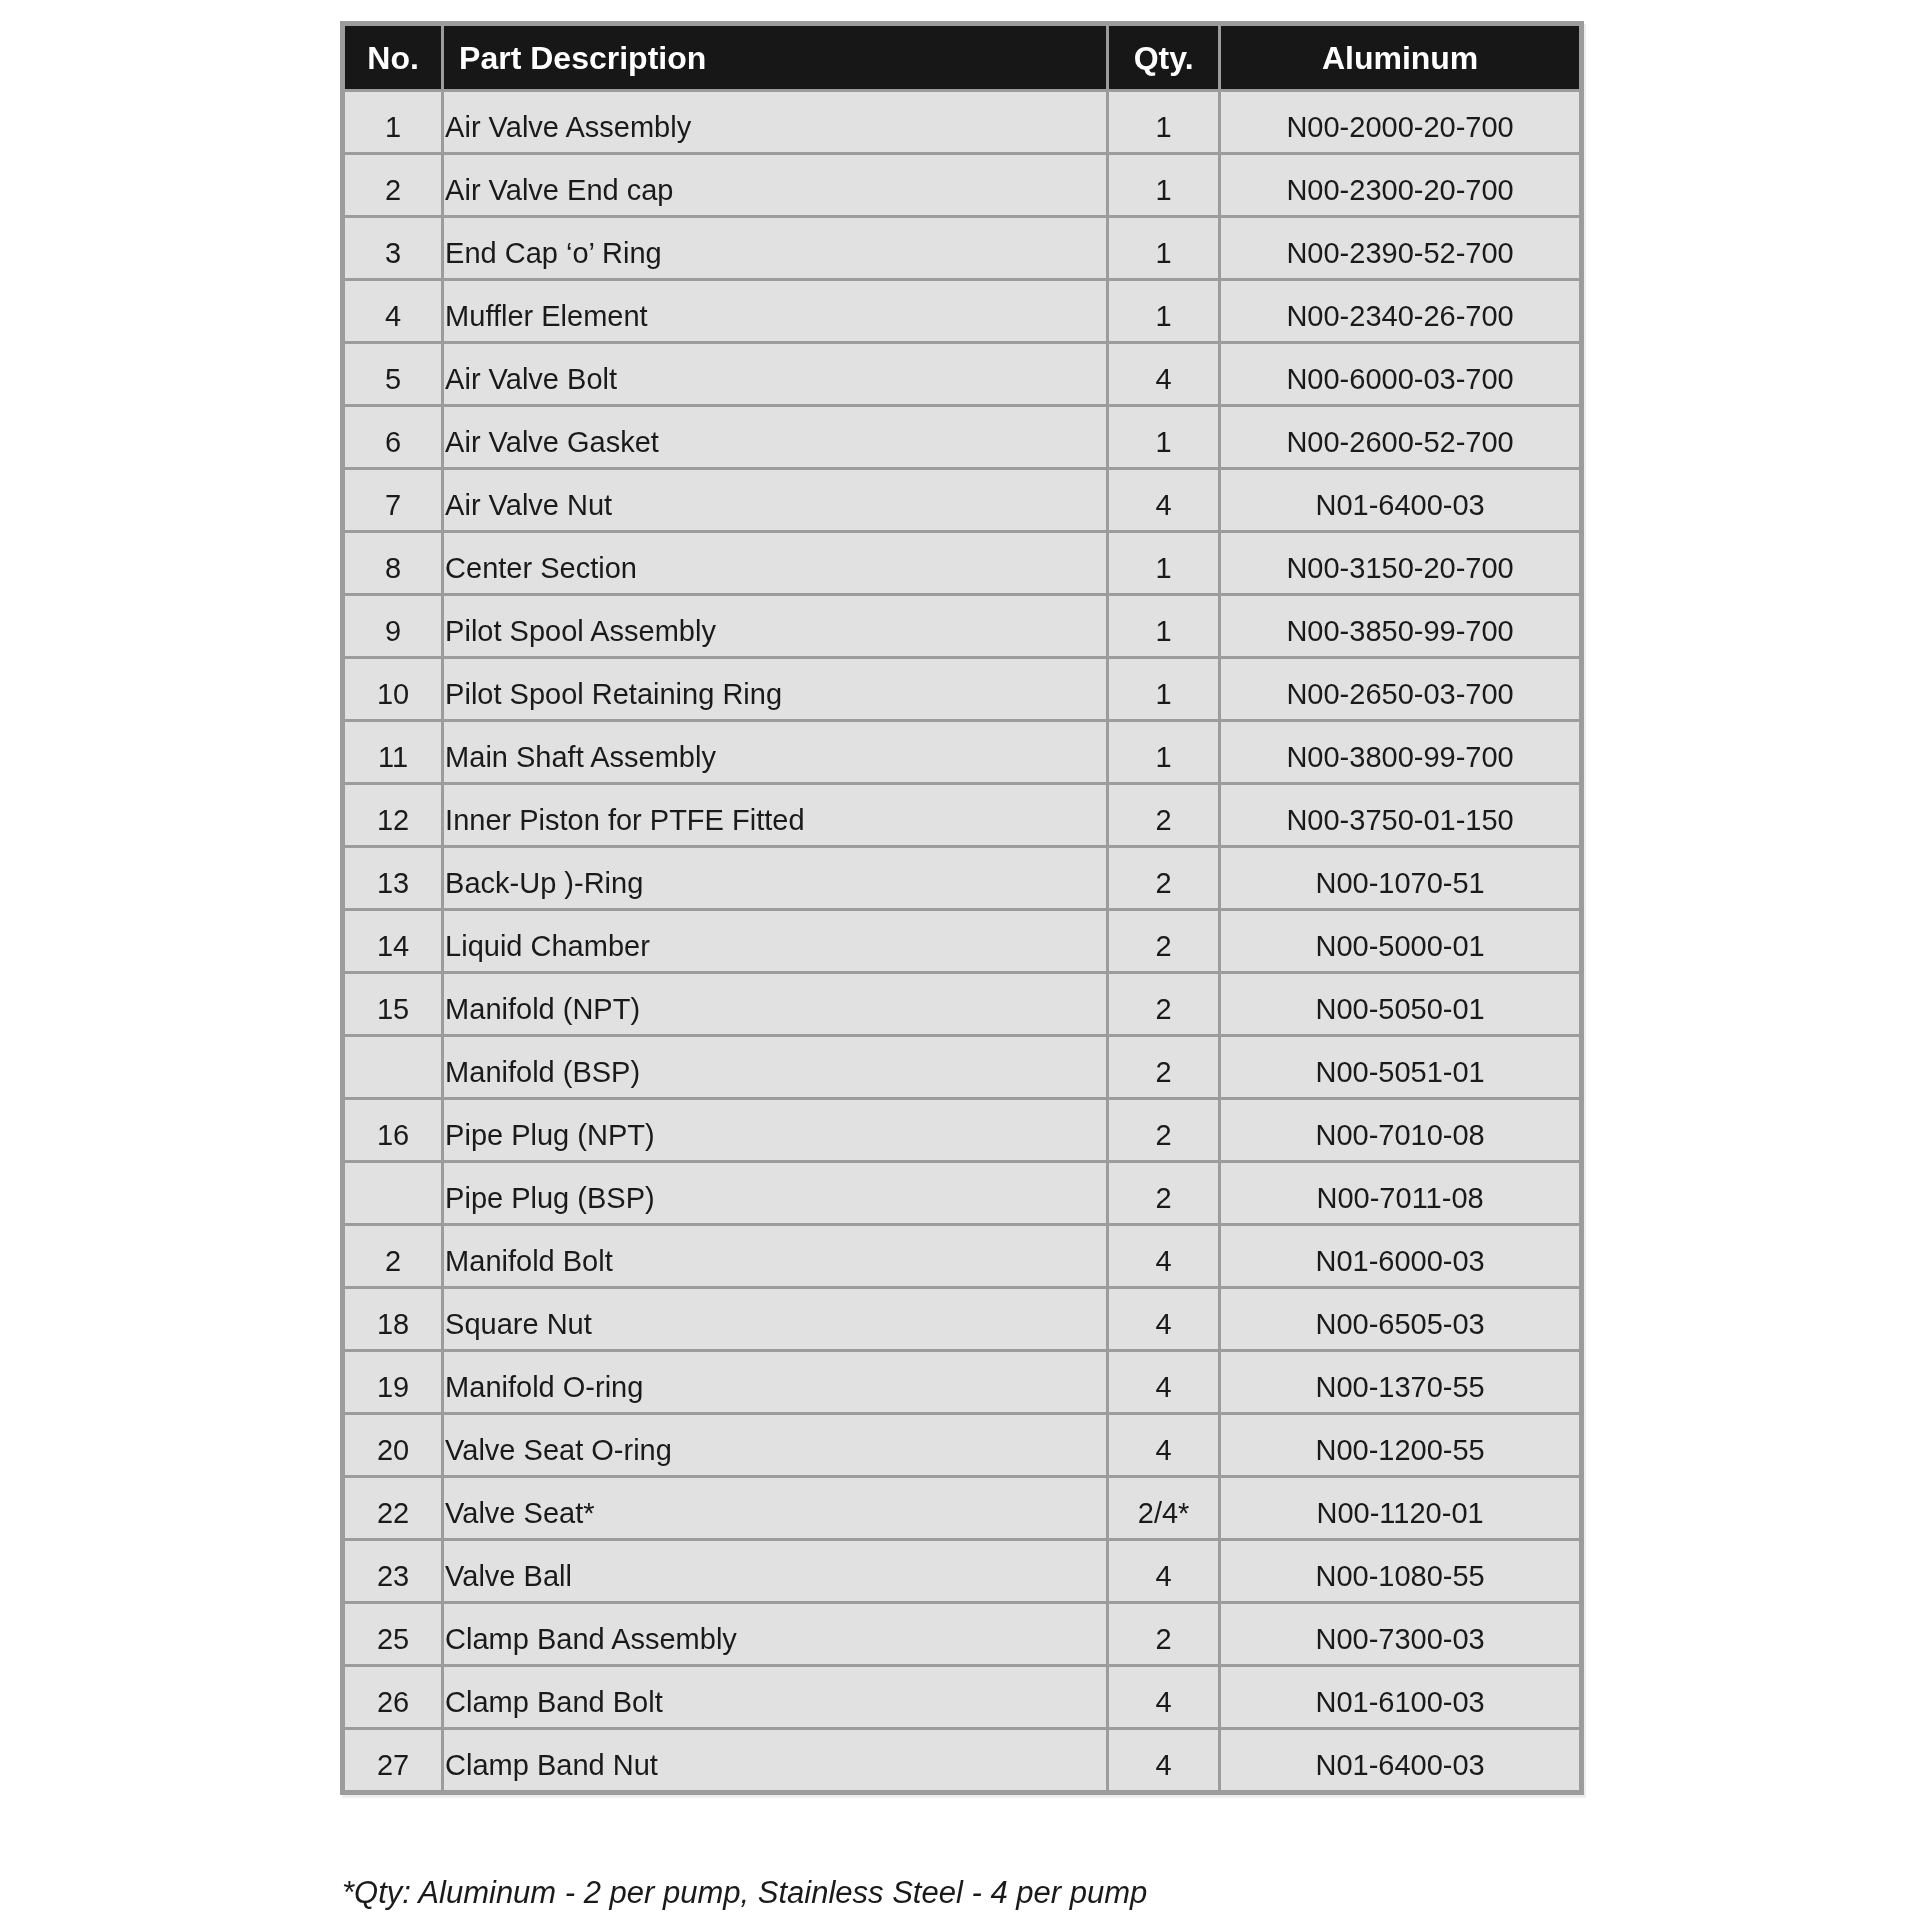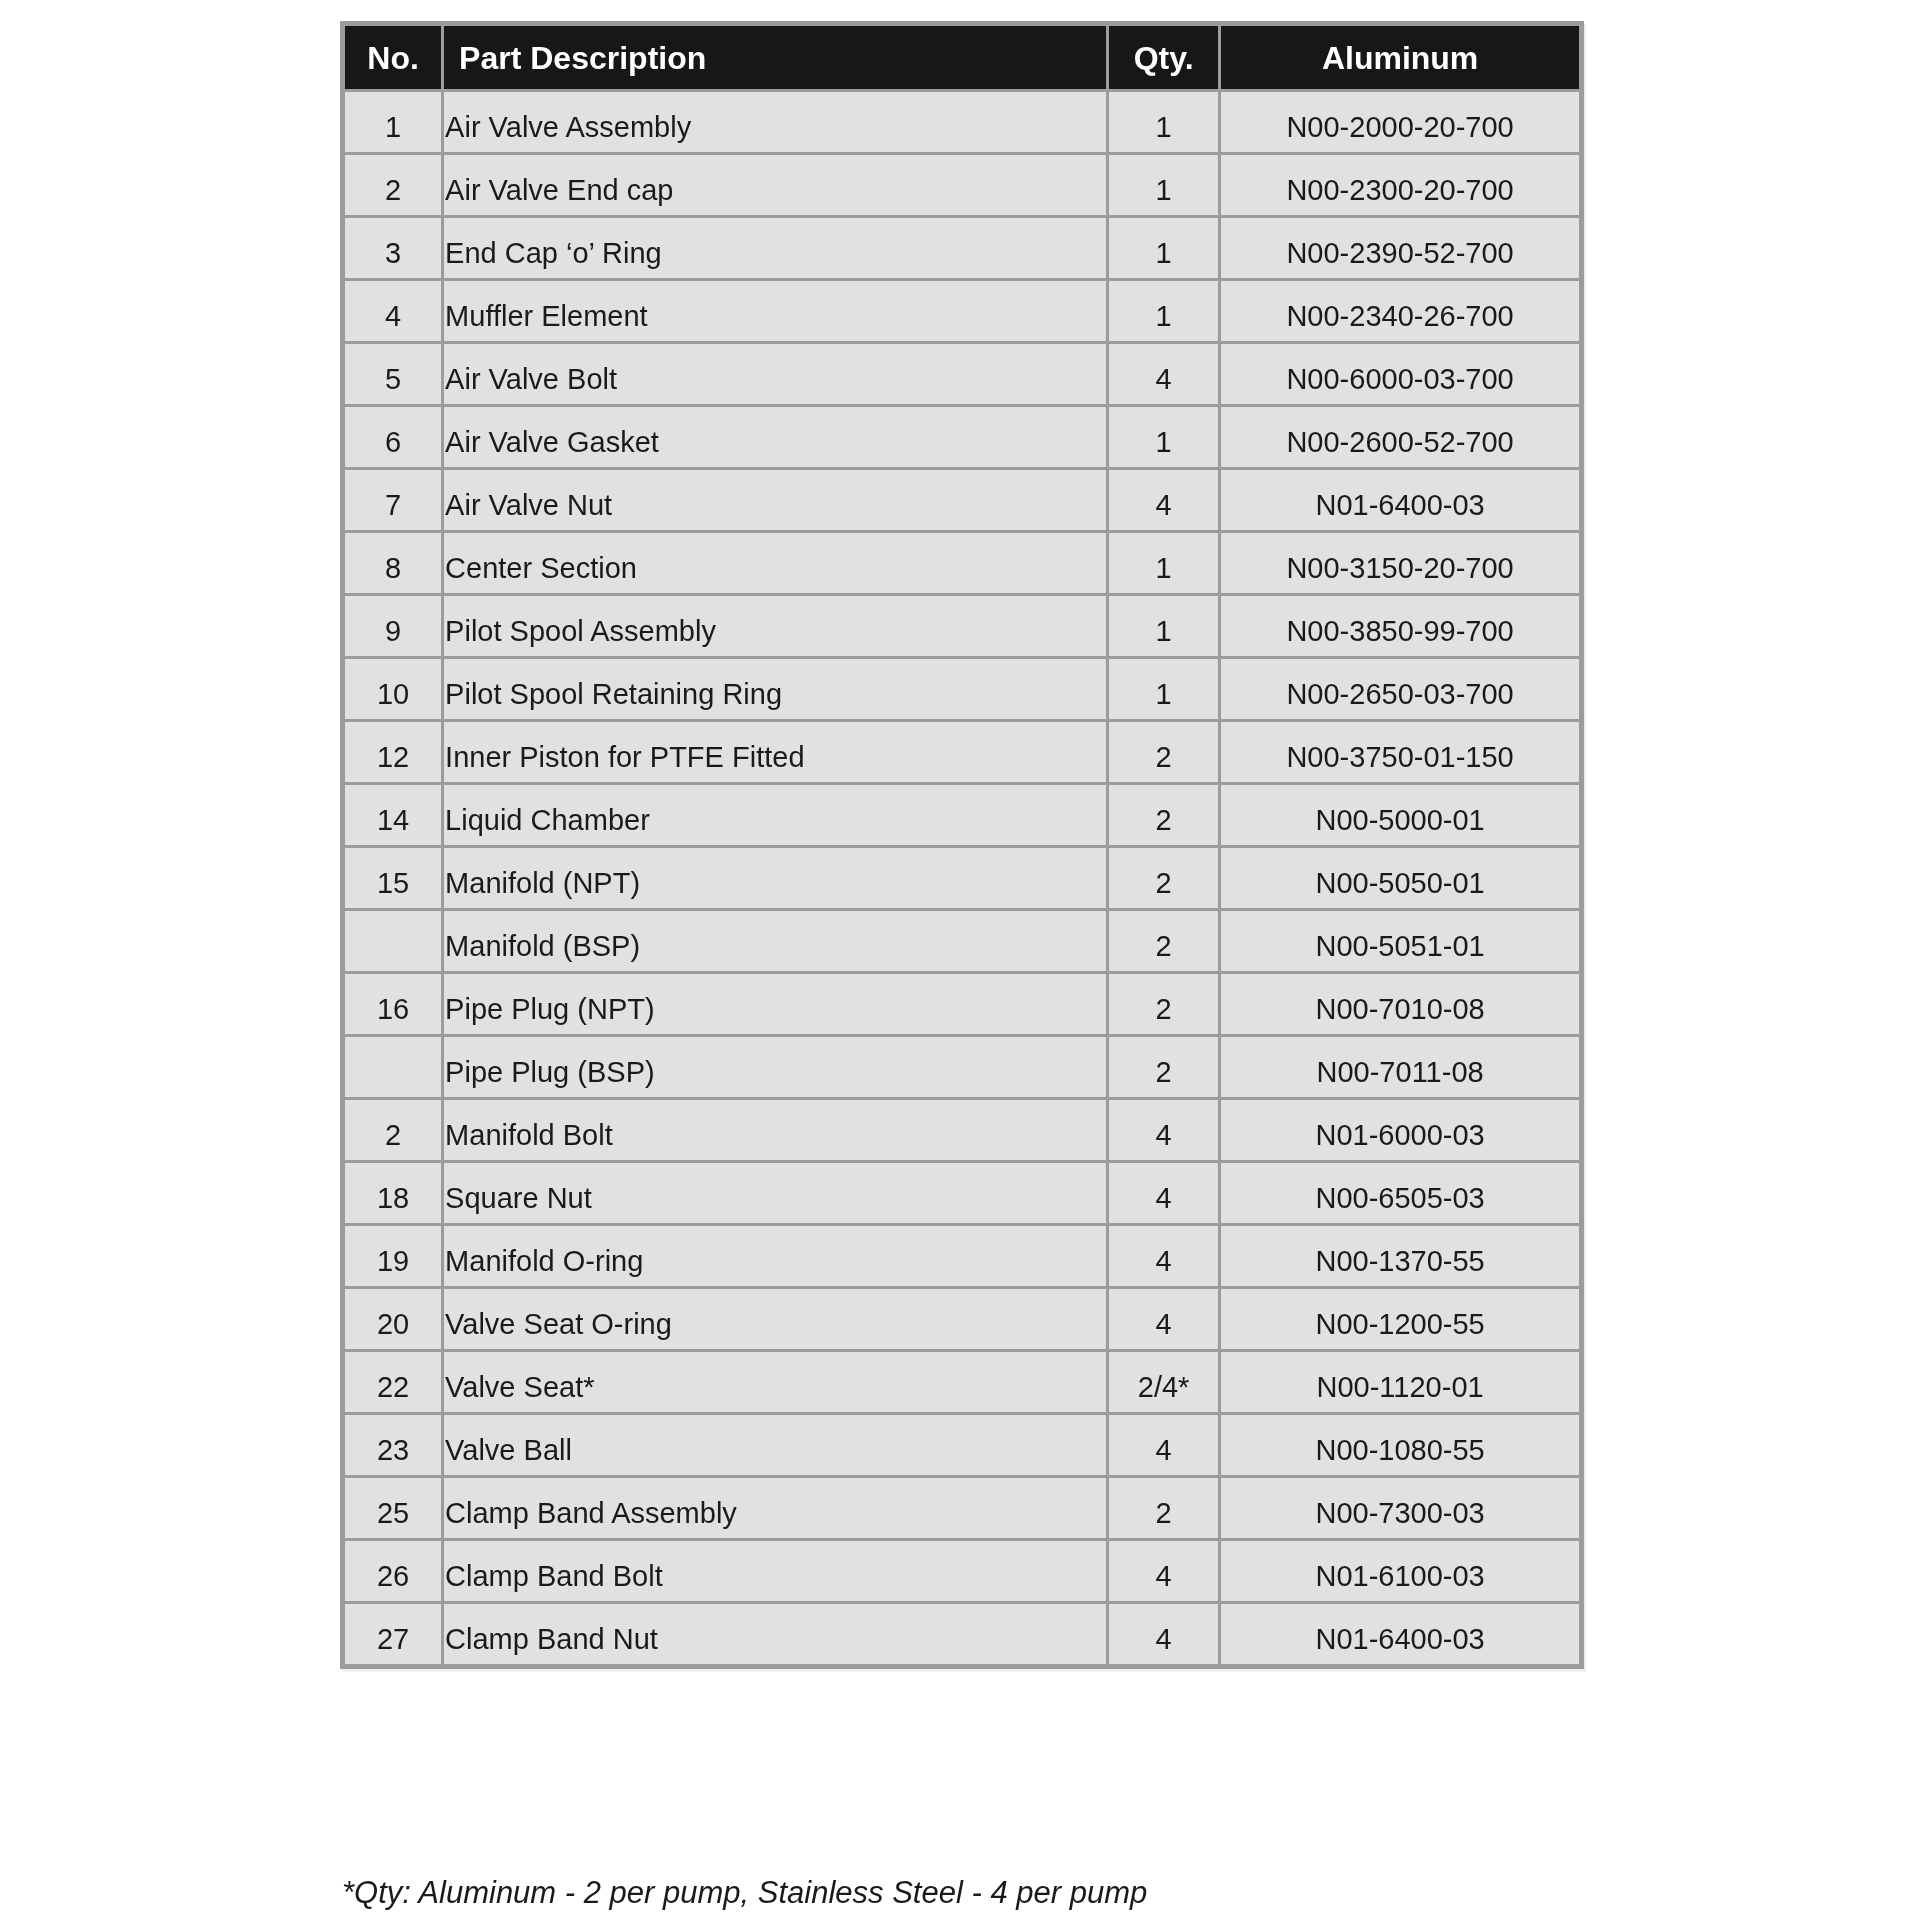--- a/index.html
+++ b/index.html
@@ -143,24 +143,36 @@
             <td class="col-qty">1</td>
             <td class="col-part">N00-3850-99-700</td>
           </tr>
           <tr>
             <td class="col-no">10</td>
             <td class="col-desc">Pilot Spool Retaining Ring</td>
             <td class="col-qty">1</td>
             <td class="col-part">N00-2650-03-700</td>
           </tr>
           <tr>
+            <td class="col-no">11</td>
+            <td class="col-desc">Main Shaft Assembly</td>
+            <td class="col-qty">1</td>
+            <td class="col-part">N00-3800-99-700</td>
+          </tr>
+          <tr>
             <td class="col-no">12</td>
             <td class="col-desc">Inner Piston for PTFE Fitted</td>
             <td class="col-qty">2</td>
             <td class="col-part">N00-3750-01-150</td>
+          </tr>
+          <tr>
+            <td class="col-no">13</td>
+            <td class="col-desc">Back-Up )-Ring</td>
+            <td class="col-qty">2</td>
+            <td class="col-part">N00-1070-51</td>
           </tr>
           <tr>
             <td class="col-no">14</td>
             <td class="col-desc">Liquid Chamber</td>
             <td class="col-qty">2</td>
             <td class="col-part">N00-5000-01</td>
           </tr>
           <tr>
             <td class="col-no">15</td>
             <td class="col-desc">Manifold (NPT)</td>

